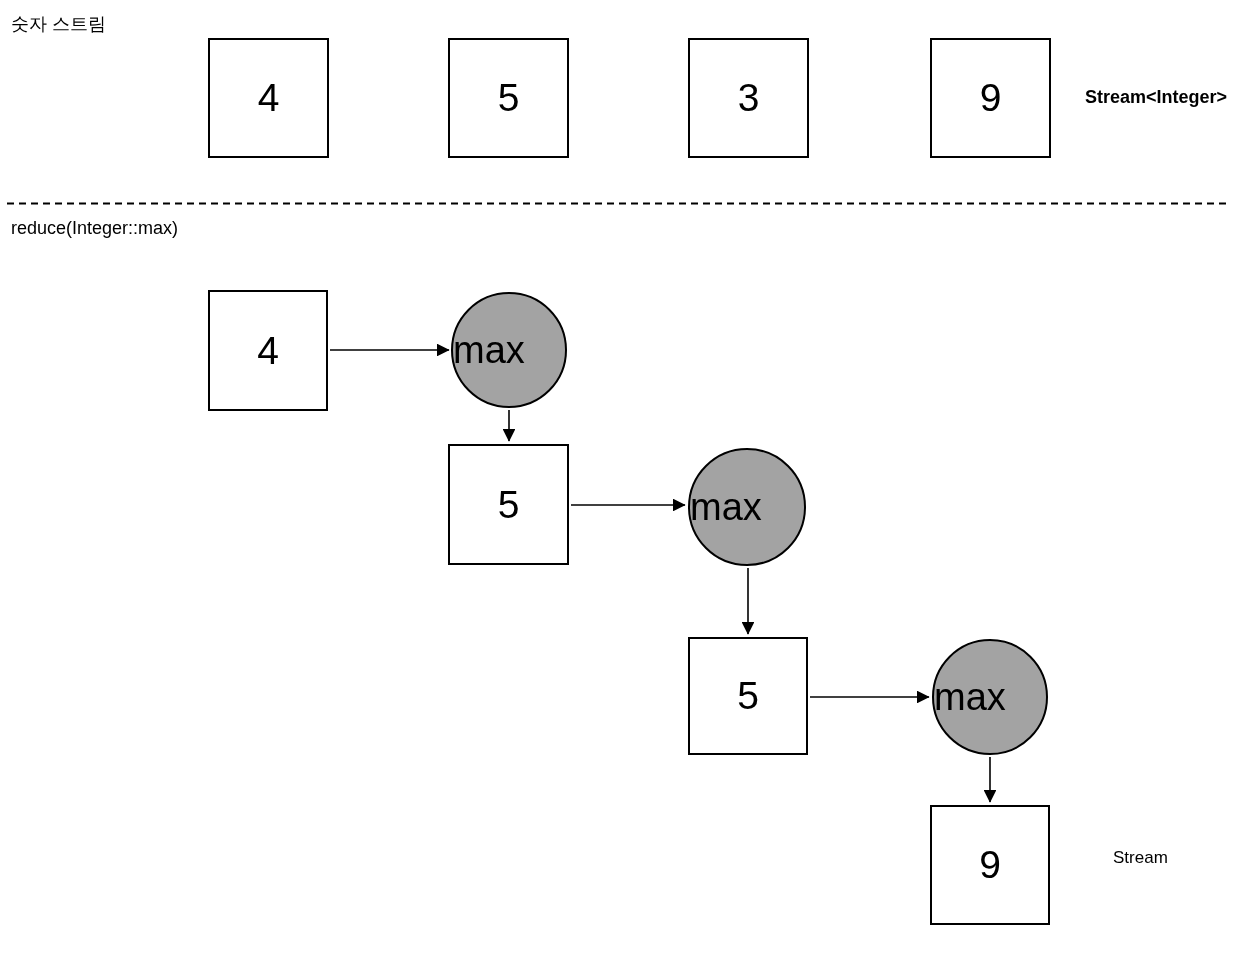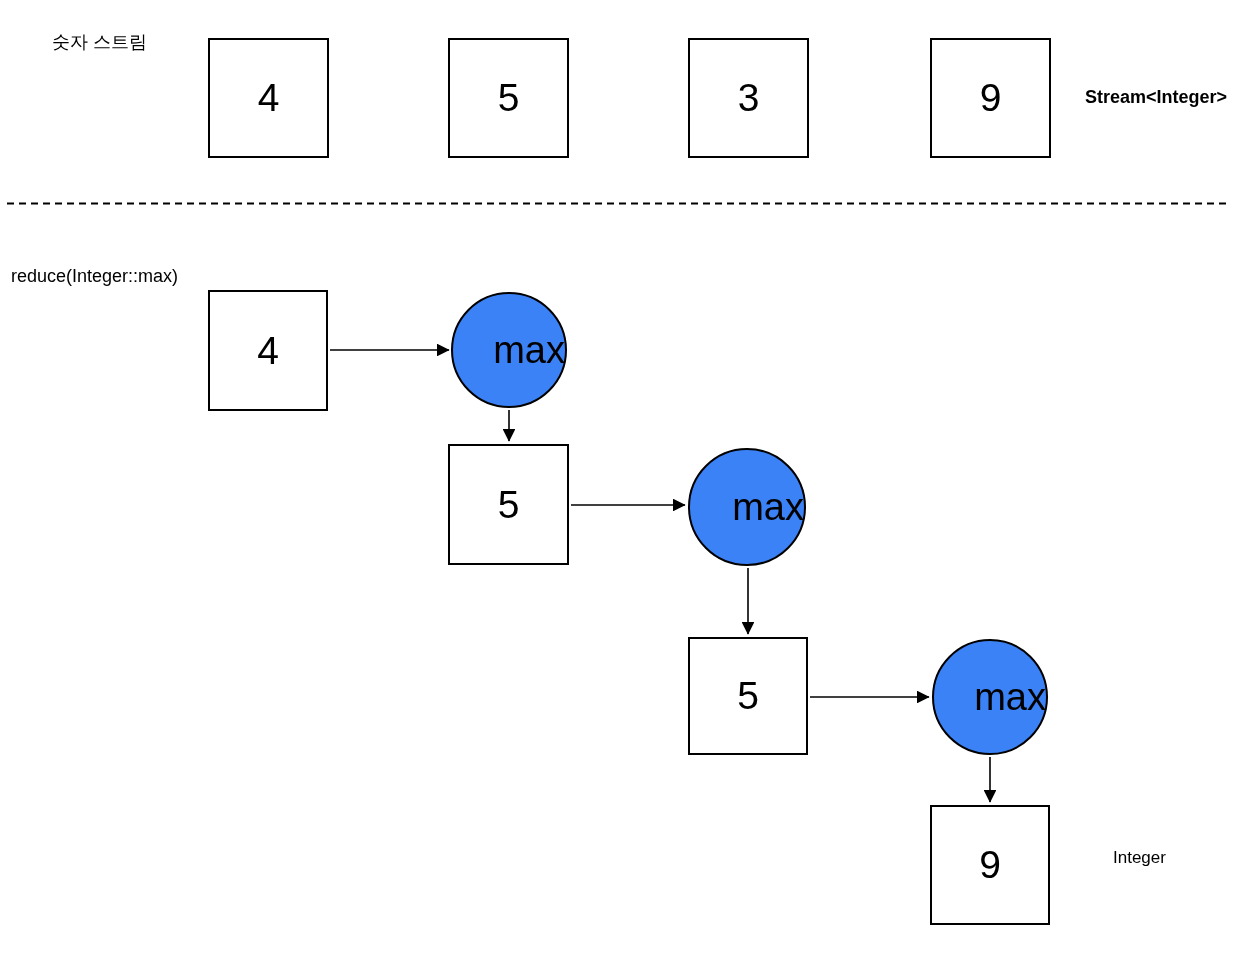--- a/index.html
+++ b/index.html
@@ -40,36 +40,36 @@
     align-items: center;
     justify-content: center;
     font-size: 39px;
     color: #000000;
   }
   .op-circle {
     position: absolute;
     box-sizing: border-box;
     border: 2px solid #000000;
     border-radius: 50%;
-    background: #3b82f6;
+    background: #a3a3a3;
     display: flex;
     align-items: center;
-    justify-content: flex-end;
+    justify-content: flex-start;
     font-size: 38px;
     color: #000000;
   }
   
-  .stream-title   { left: 11px;  top: 32px; margin-left: 41px; }
+  .stream-title   { left: 11px;  top: 14px; }
   .stream-box-1   { left: 208px; top: 38px; width: 121px; height: 120px; }
   .stream-box-2   { left: 448px; top: 38px; width: 121px; height: 120px; }
   .stream-box-3   { left: 688px; top: 38px; width: 121px; height: 120px; }
   .stream-box-4   { left: 930px; top: 38px; width: 121px; height: 120px; }
   .stream-type    { left: 1085px; top: 87px; font-weight: bold; }
   
-  .reduce-title   { left: 11px;  top: 218px; margin-top: 48px; }
+  .reduce-title   { left: 11px;  top: 218px; }
   .reduce-box-1   { left: 208px; top: 290px; width: 120px; height: 121px; }
   .op-circle-1    { left: 451px; top: 292px; width: 116px; height: 116px; }
   .reduce-box-2   { left: 448px; top: 444px; width: 121px; height: 121px; }
   .op-circle-2    { left: 688px; top: 448px; width: 118px; height: 118px; }
   .reduce-box-3   { left: 688px; top: 637px; width: 120px; height: 118px; }
   .op-circle-3    { left: 932px; top: 639px; width: 116px; height: 116px; }
   .result-box     { left: 930px; top: 805px; width: 120px; height: 120px; }
   .result-type    { left: 1113px; top: 848px; font-size: 17px; }
 </style>
 </head>
@@ -131,15 +131,15 @@
     <span>5</span>
   </div>
   <div class="op-circle op-circle-3">
     <span>max</span>
   </div>
 
   <div class="box result-box">
     <span>9</span>
   </div>
 
-  <div class="label result-type">Integer</div>
+  <div class="label result-type">Stream</div>
 
 </div>
 
 </body></html>

